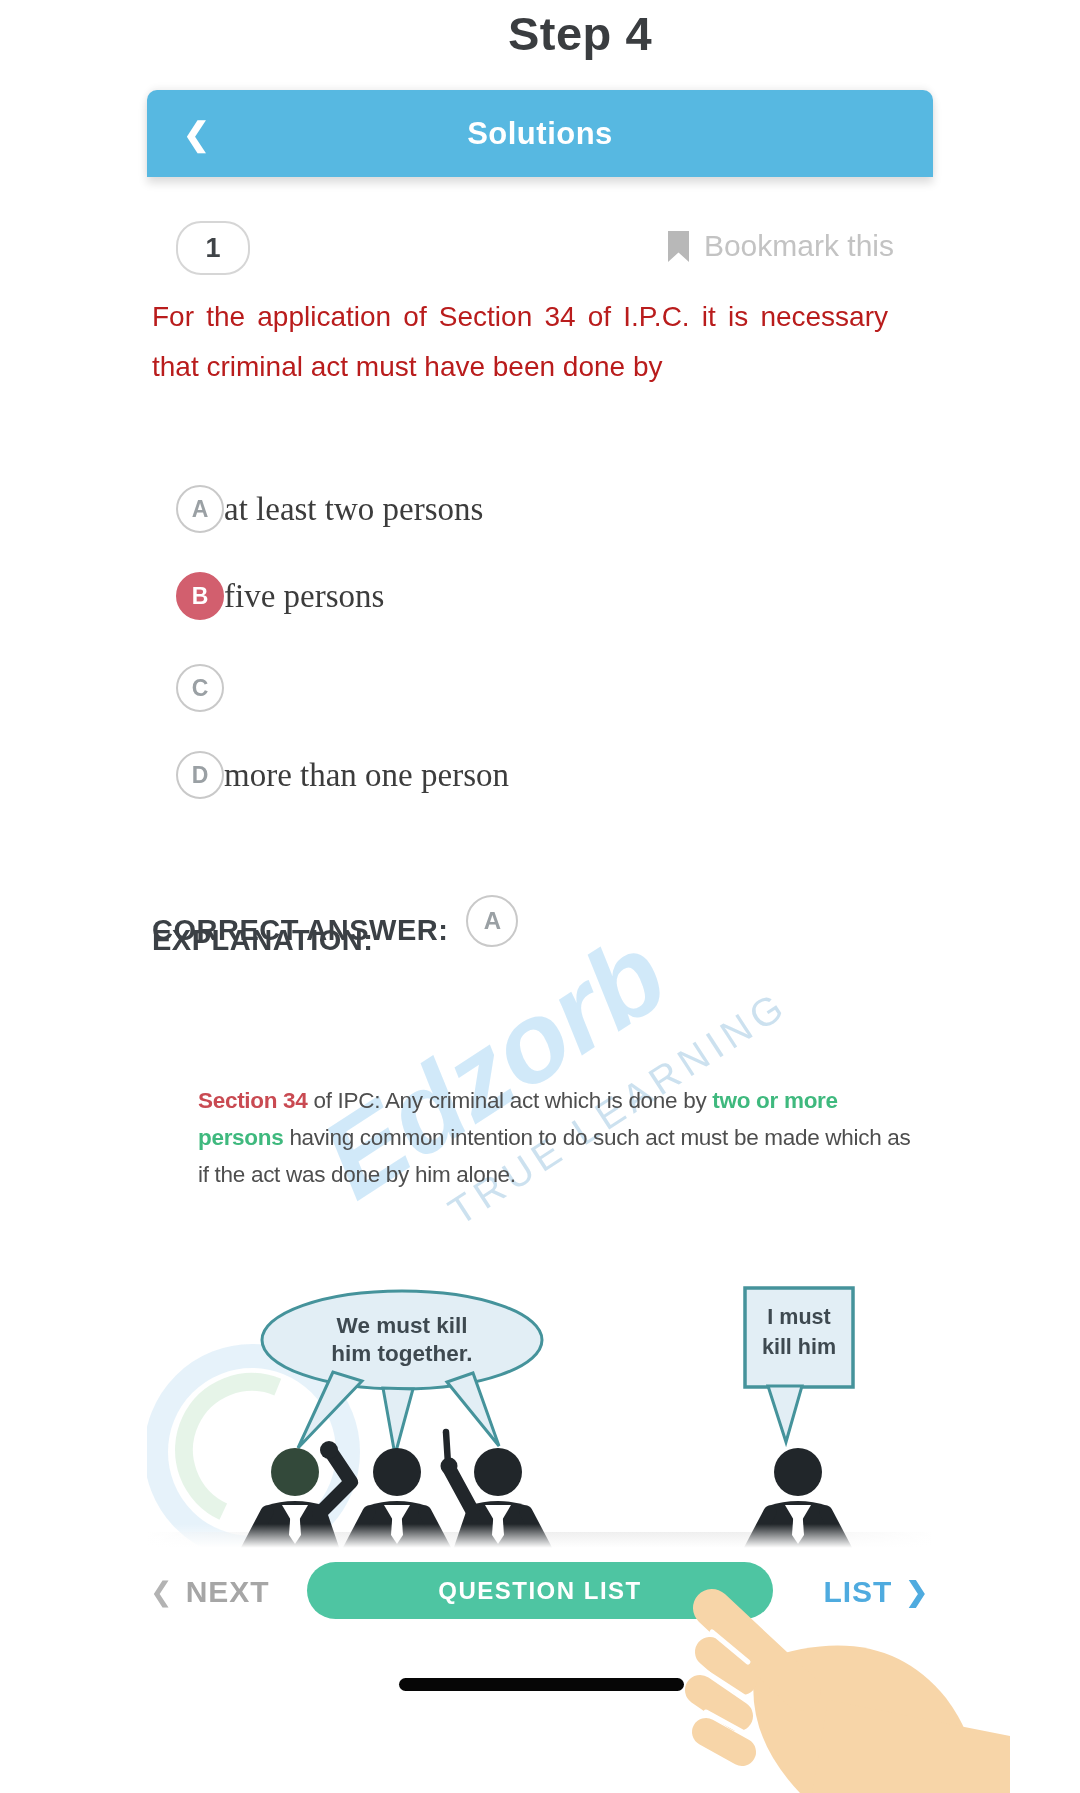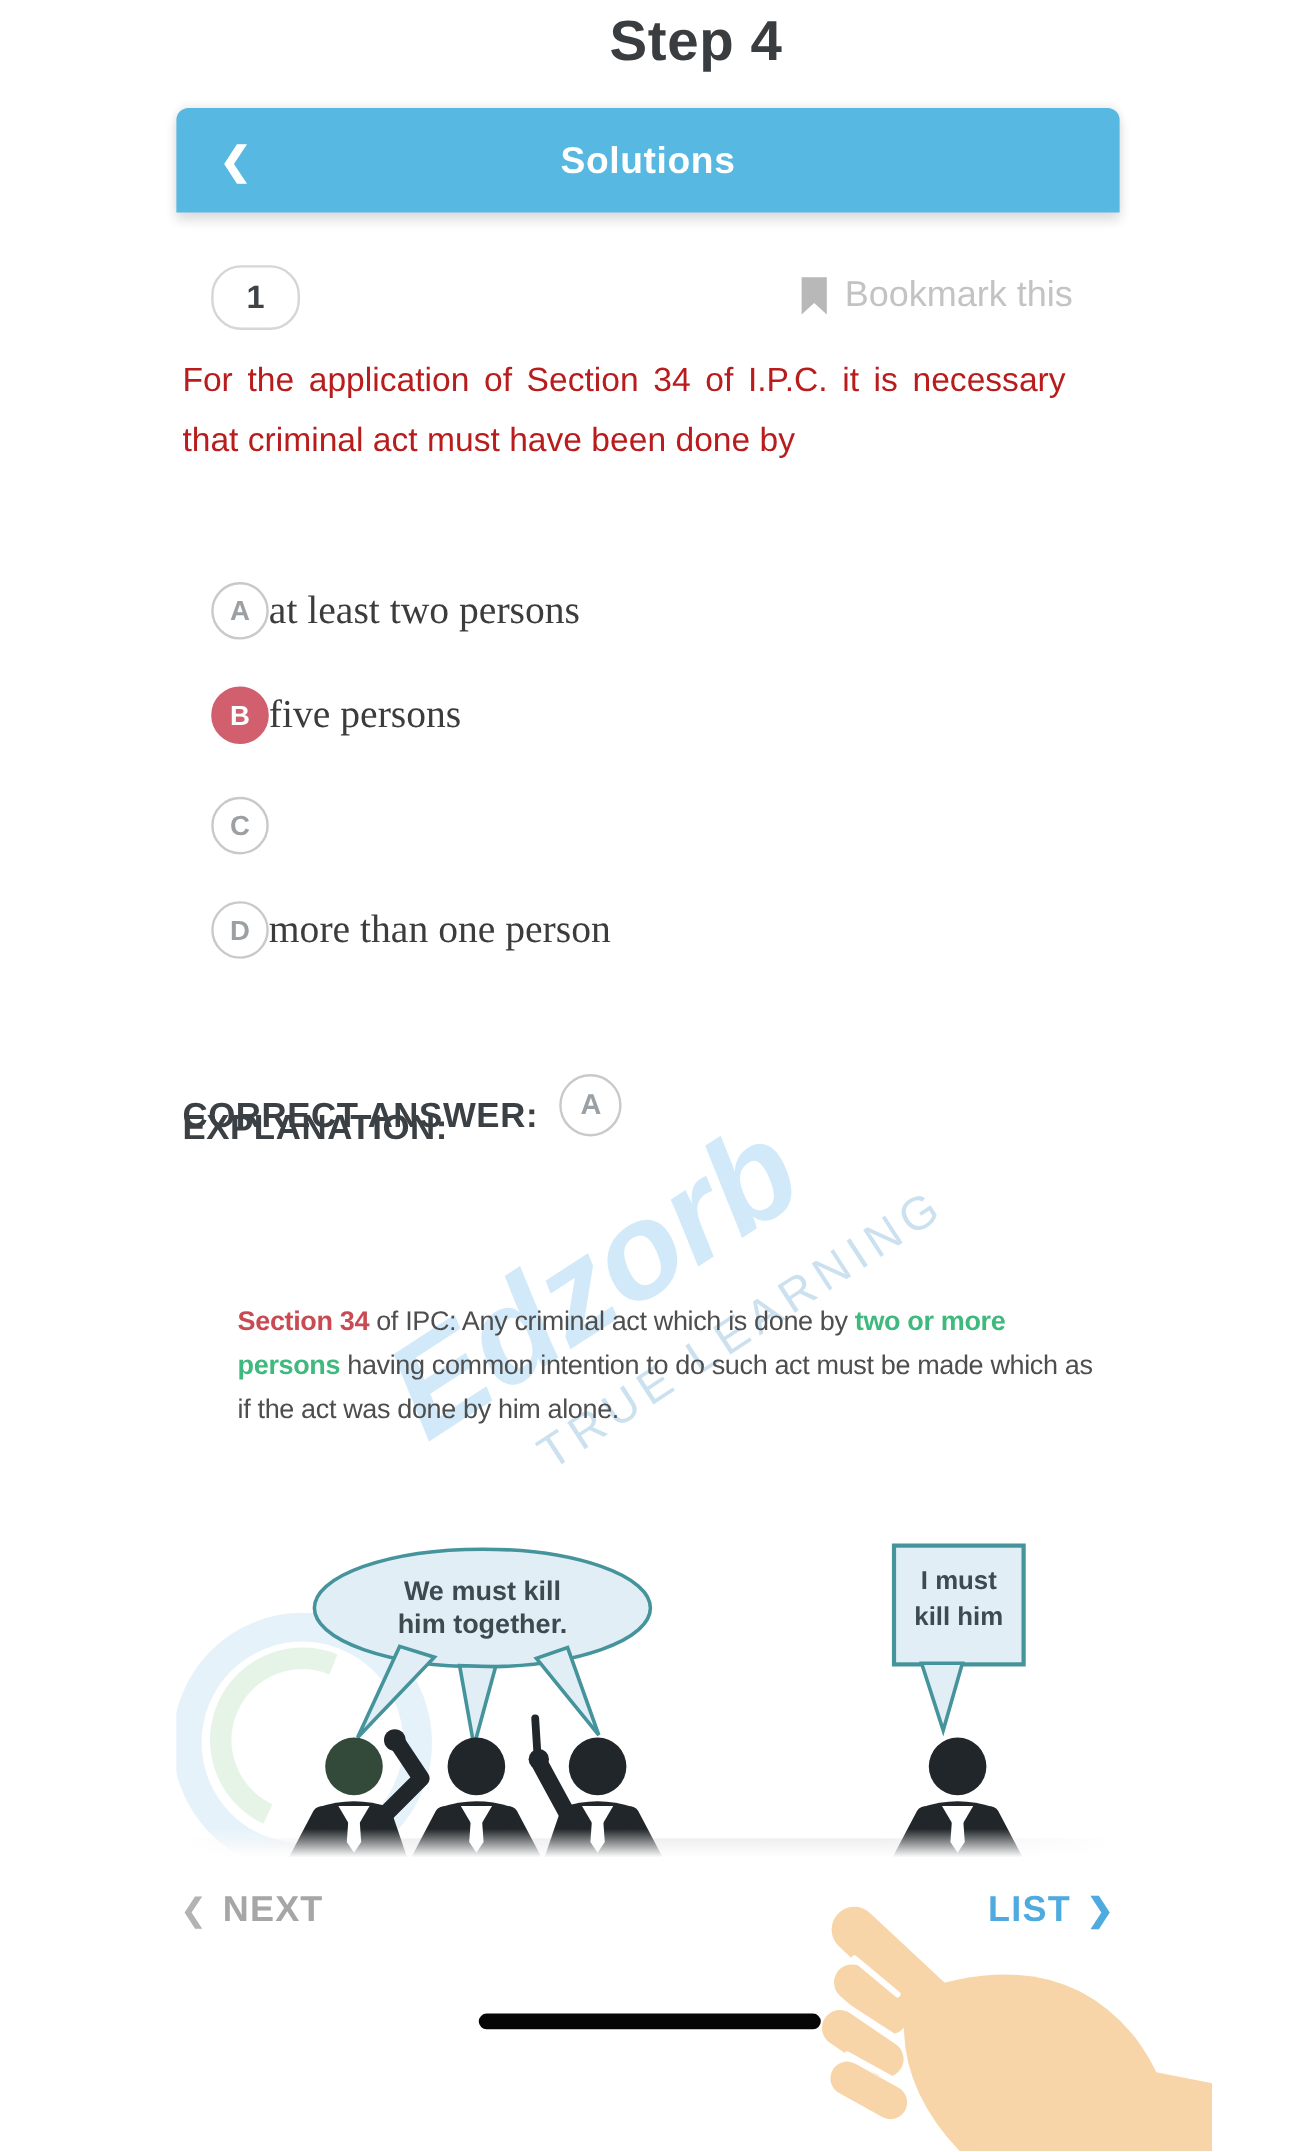--- a/index.html
+++ b/index.html
@@ -200,20 +200,23 @@
       <path d="M826 1512 L846 1550" stroke="#21262a" stroke-width="13" stroke-linecap="round" fill="none"></path>
     </g>
   </svg>
 
   <div class="abs fade"></div>
 
   <div class="abs prev-btn">
     <span class="prev-glyph">❮</span>
     <span class="prev-label">NEXT</span>
   </div>
+  <button class="abs qlist-btn">
+    <span class="qlist-label">QUESTION LIST</span>
+  </button>
   <div class="abs next-btn">
     <span class="next-label">LIST</span>
     <span class="next-glyph">❯</span>
   </div>
 
   <div class="abs home-bar"></div>
 
   <svg class="abs hand" width="470" height="233" viewBox="610 1560 470 233">
     <g>
 

